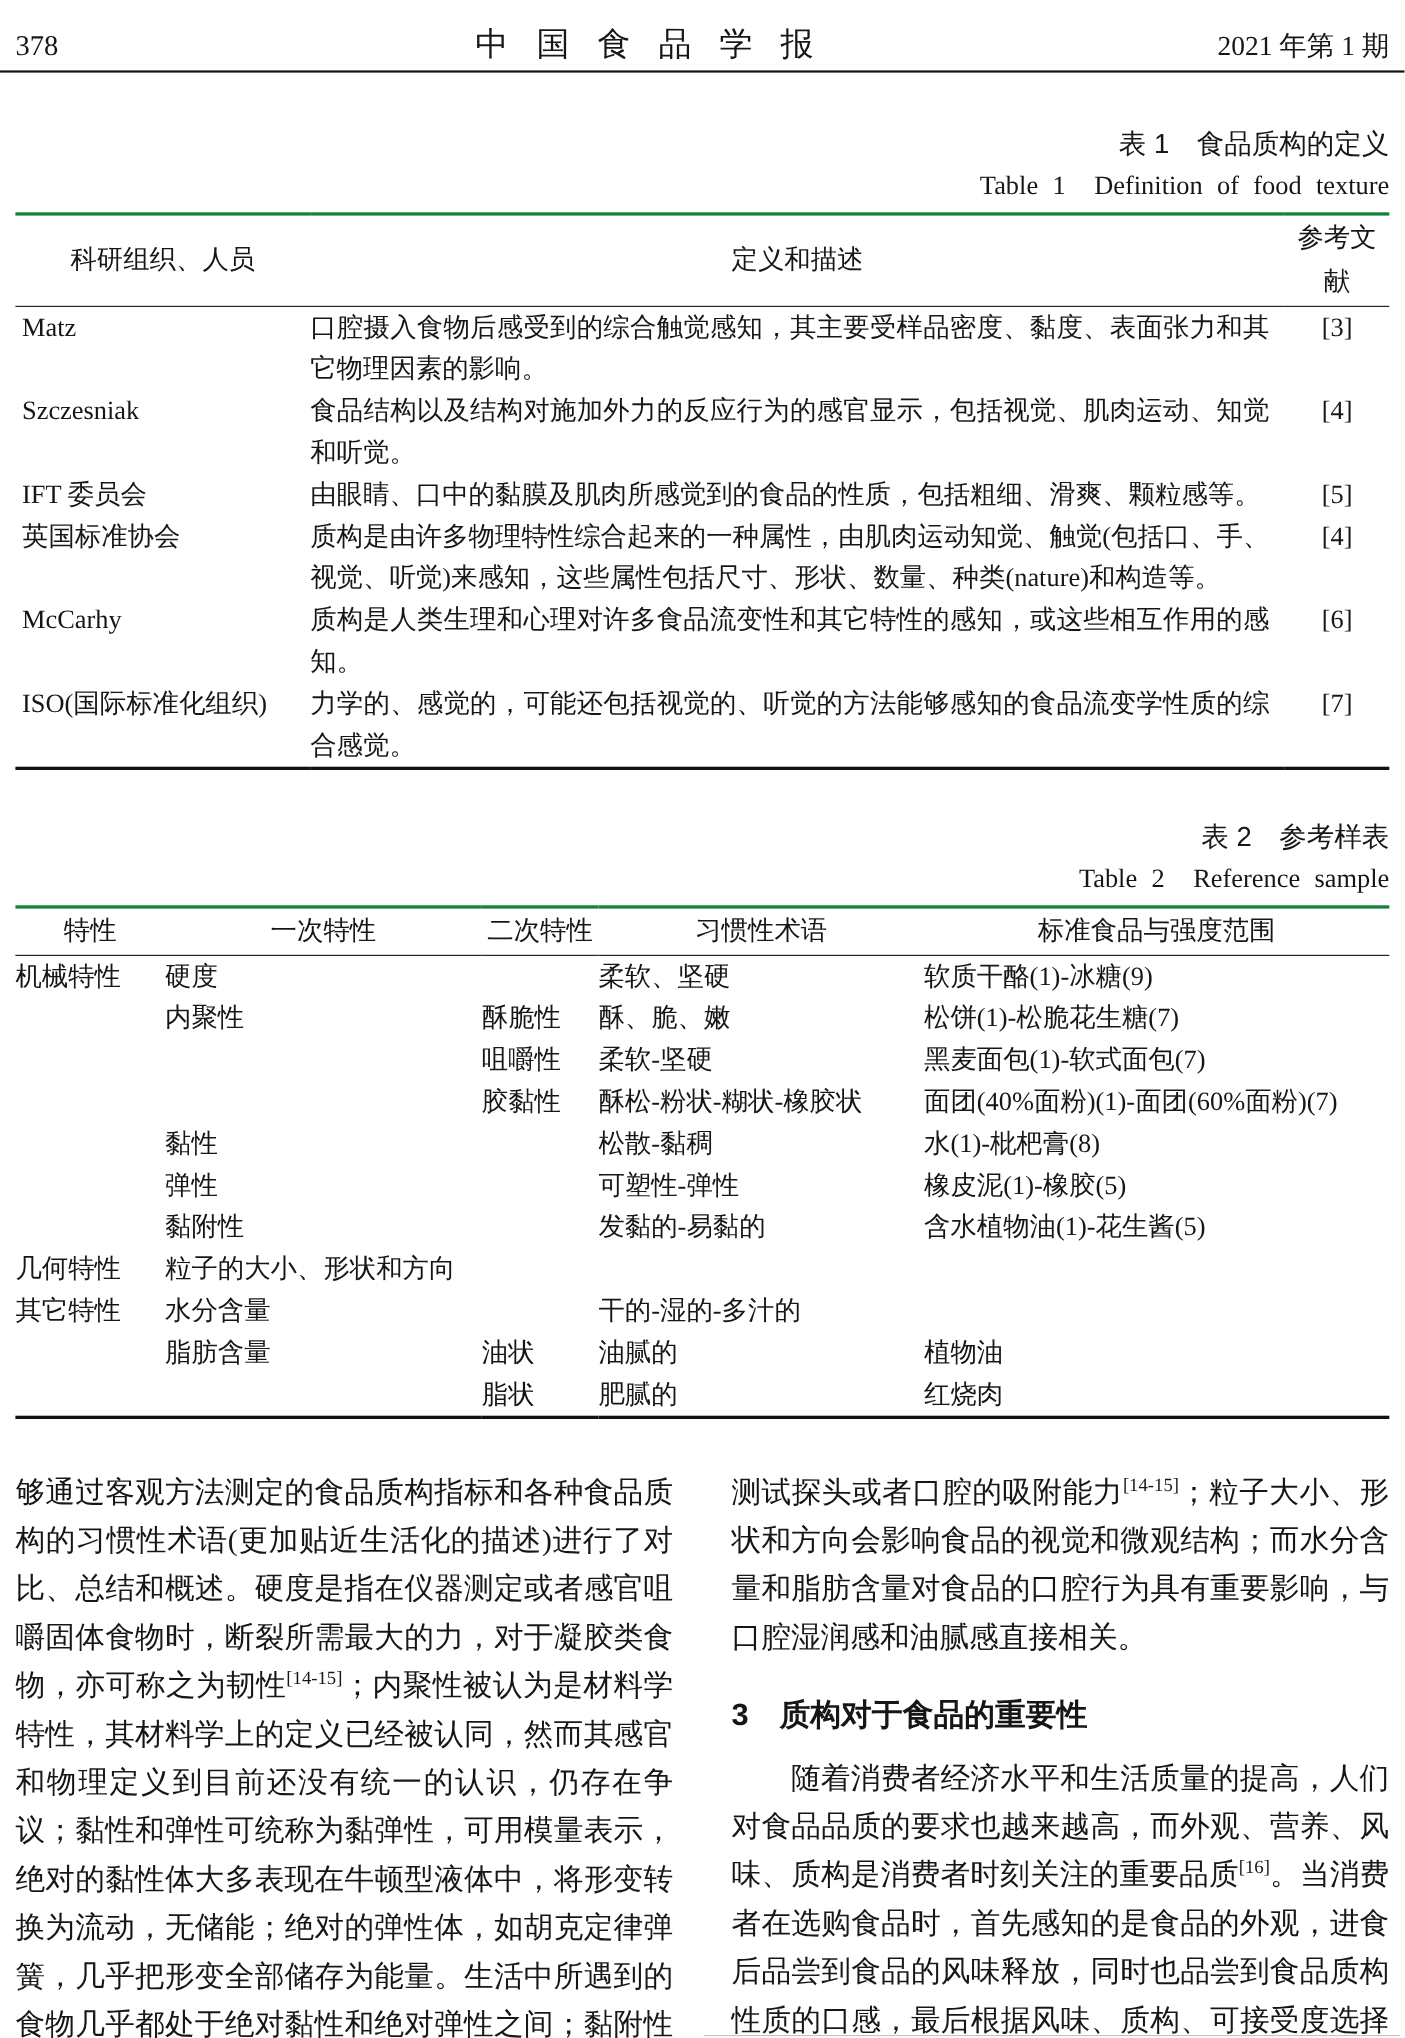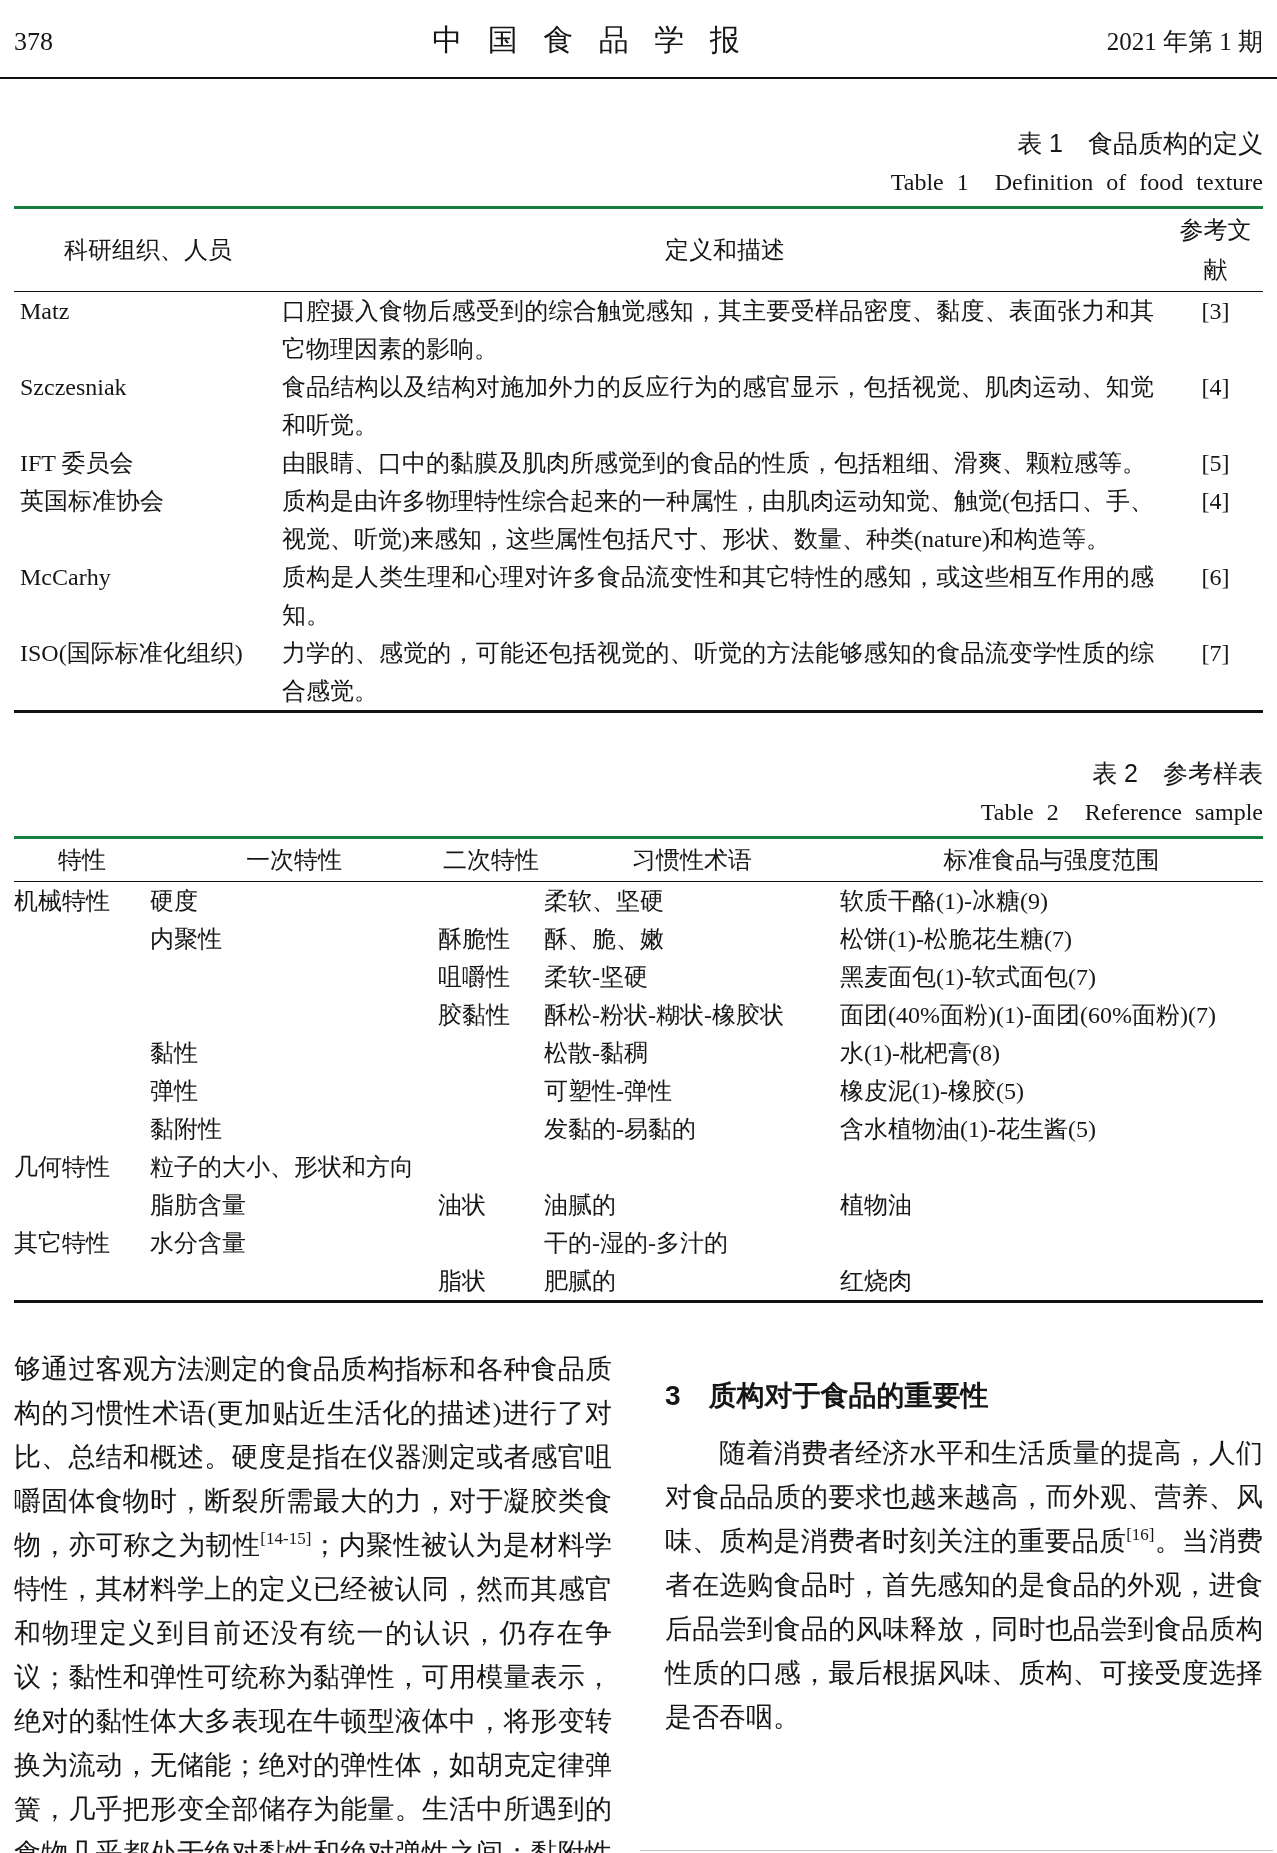--- a/index.html
+++ b/index.html
@@ -6,21 +6,21 @@
   body{
     width:1277px;height:1853px;overflow:hidden;background:#ffffff;color:#161616;
     font-family:"Liberation Serif","DejaVu Serif",serif;
     position:relative;
   }
   .page{padding:0 14px;}
 
   
   .running-head{
     display:flex;justify-content:space-between;align-items:baseline;
-    padding:20px 14px 16px 14px;border-bottom:2.5px solid #111;
+    padding:20px 14px 3px 14px;border-bottom:2.5px solid #111;
   }
   .page-num{font-size:26px;}
   .journal-title{font-size:30px;letter-spacing:9px;font-weight:400;margin-left:21px;}
   .issue{font-size:25px;}
 
   
   .tbl-title-zh{
     text-align:right;font-family:"Liberation Sans","DejaVu Sans",sans-serif;
     font-weight:normal;font-size:25px;margin-top:48px;white-space:pre-wrap;
   }
@@ -187,50 +187,51 @@
         <td>含水植物油(1)-花生酱(5)</td>
       </tr>
       <tr>
         <td>几何特性</td>
         <td>粒子的大小、形状和方向</td>
         <td></td>
         <td></td>
         <td></td>
       </tr>
       <tr>
+        <td>其它特性</td>
+        <td>水分含量</td>
+        <td></td>
+        <td>干的-湿的-多汁的</td>
+        <td></td>
+      </tr>
+      <tr>
         <td></td>
         <td>脂肪含量</td>
         <td>油状</td>
         <td>油腻的</td>
         <td>植物油</td>
       </tr>
       <tr>
-        <td>其它特性</td>
-        <td>水分含量</td>
-        <td></td>
-        <td>干的-湿的-多汁的</td>
-        <td></td>
-      </tr>
-      <tr>
         <td></td>
         <td></td>
         <td>脂状</td>
         <td>肥腻的</td>
         <td>红烧肉</td>
       </tr>
     </tbody>
   </table>
 
   <div class="columns">
 
     <div class="col">
       <p><span>够通过客观方法测定的食品质构指标和各种食品质构的习惯性术语(更加贴近生活化的描述)进行了对比、总结和概述。硬度是指在仪器测定或者感官咀嚼固体食物时，断裂所需最大的力，对于凝胶类食物，亦可称之为韧性</span><sup>[14-15]</sup><span>；内聚性被认为是材料学特性，其材料学上的定义已经被认同，然而其感官和物理定义到目前还没有统一的认识，仍存在争议；黏性和弹性可统称为黏弹性，可用模量表示，绝对的黏性体大多表现在牛顿型液体中，将形变转换为流动，无储能；绝对的弹性体，如胡克定律弹簧，几乎把形变全部储存为能量。生活中所遇到的食物几乎都处于绝对黏性和绝对弹性之间；黏附性可指食物在测试或者感官咀嚼时，食物对</span></p>
     </div>
 
     <div class="col">
+      <p><span>测试探头或者口腔的吸附能力</span><sup>[14-15]</sup><span>；粒子大小、形状和方向会影响食品的视觉和微观结构；而水分含量和脂肪含量对食品的口腔行为具有重要影响，与口腔湿润感和油腻感直接相关。</span></p>
 
       <div class="sec-heading">
         <span class="sec-num">3</span>
         <span>质构对于食品的重要性</span>
       </div>
 
       <p class="indent2"><span>随着消费者经济水平和生活质量的提高，人们对食品品质的要求也越来越高，而外观、营养、风味、质构是消费者时刻关注的重要品质</span><sup>[16]</sup><span>。当消费者在选购食品时，首先感知的是食品的外观，进食后品尝到食品的风味释放，同时也品尝到食品质构性质的口感，最后根据风味、质构、可接受度选择是否吞咽。</span></p>
     </div>
 
   </div>

